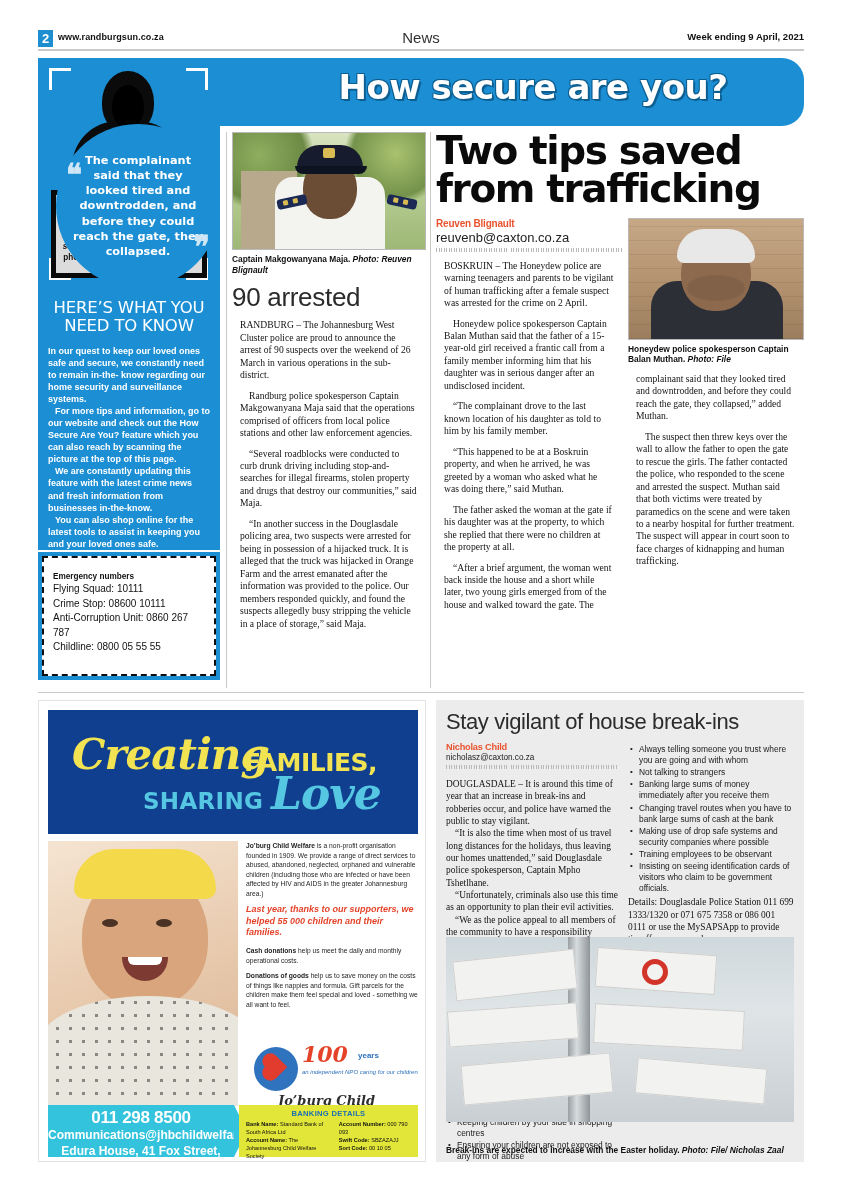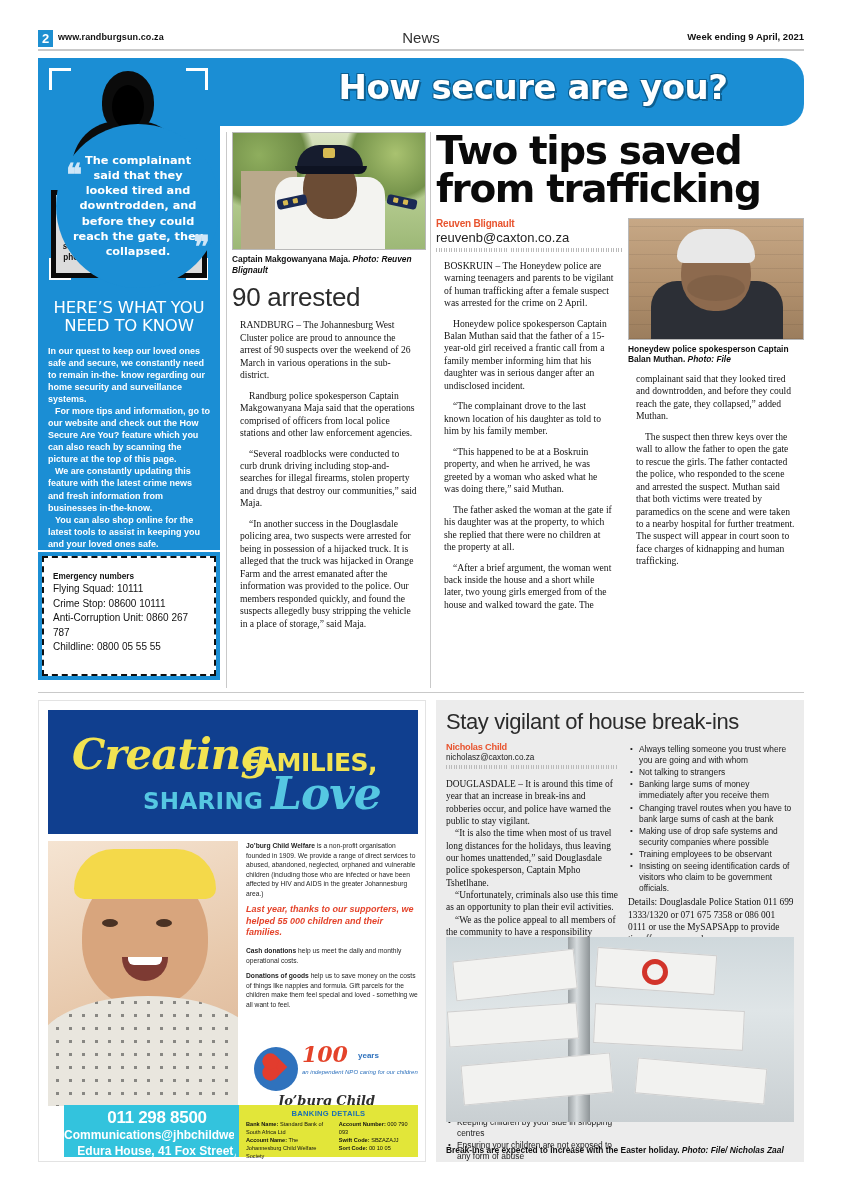--- a/index.html
+++ b/index.html
@@ -194,21 +194,21 @@
   .ad-hl { font-size:9px; font-weight:bold; font-style:italic; color:#e4432a; line-height:1.3; margin:0 0 7px 0;}
   .ad-logo { position:absolute; left:215px; top:340px; width:165px; height:72px; }
   .logo-circle { position:absolute; left:0; top:6px; width:44px; height:44px; border-radius:50%; background:#2f72bd; }
   .logo-heart { position:absolute; left:14px; top:18px; width:16px; height:16px; background:#e23c2e; transform:rotate(-45deg); }
   .logo-heart:before, .logo-heart:after { content:""; position:absolute; width:16px; height:16px; background:#e23c2e; border-radius:50%; }
   .logo-heart:before { left:-8px; } .logo-heart:after { top:-8px; }
   .logo-100 { position:absolute; left:48px; top:0; font-family:"DejaVu Serif",serif; font-style:italic; font-weight:bold; font-size:22px; color:#e4432a;}
   .logo-years { position:absolute; left:104px; top:10px; font-size:8px; font-weight:bold; color:#2f72bd;}
   .logo-sub1 { position:absolute; left:48px; top:28px; font-size:6px; font-style:italic; color:#2f72bd; line-height:1.3;}
   .logo-name { position:absolute; left:24px; top:52px; font-family:"DejaVu Serif",serif; font-style:italic; font-weight:bold; font-size:13px; color:#2f2f2f;}
-  .phone-panel { position:absolute; left:9px; top:404px; width:186px; height:52px; background:#33c3dd;margin-left:16px; }
+  .phone-panel { position:absolute; left:9px; top:404px; width:186px; height:52px; background:#33c3dd; }
   .phone-arrow { position:absolute; left:195px; top:404px; width:0; height:0; border-top:26px solid transparent; border-bottom:26px solid transparent; border-left:13px solid #33c3dd; }
   .phone-num { font-size:17px; font-weight:bold; color:#fff; text-align:center; padding-top:3px; letter-spacing:-.3px;}
   .phone-mail { font-size:12px; font-weight:bold; color:#fff; text-align:center; line-height:1.32; }
   .phone-web { font-size:6.4px; color:#1e8fa6; text-align:center; margin-top:3px;}
   .bank-panel { position:absolute; left:200px; top:404px; width:179px; height:52px; background:#e2e639; padding:4px 7px; }
   .bank-title { font-size:7.6px; font-weight:bold; color:#1b6fb3; text-align:center; letter-spacing:.3px;}
   .bank-cols { display:flex; gap:7px; margin-top:3px; }
   .bank-col { font-size:5.6px; color:#111; line-height:1.42; }
   .bank-col b { font-weight:bold; }
 

